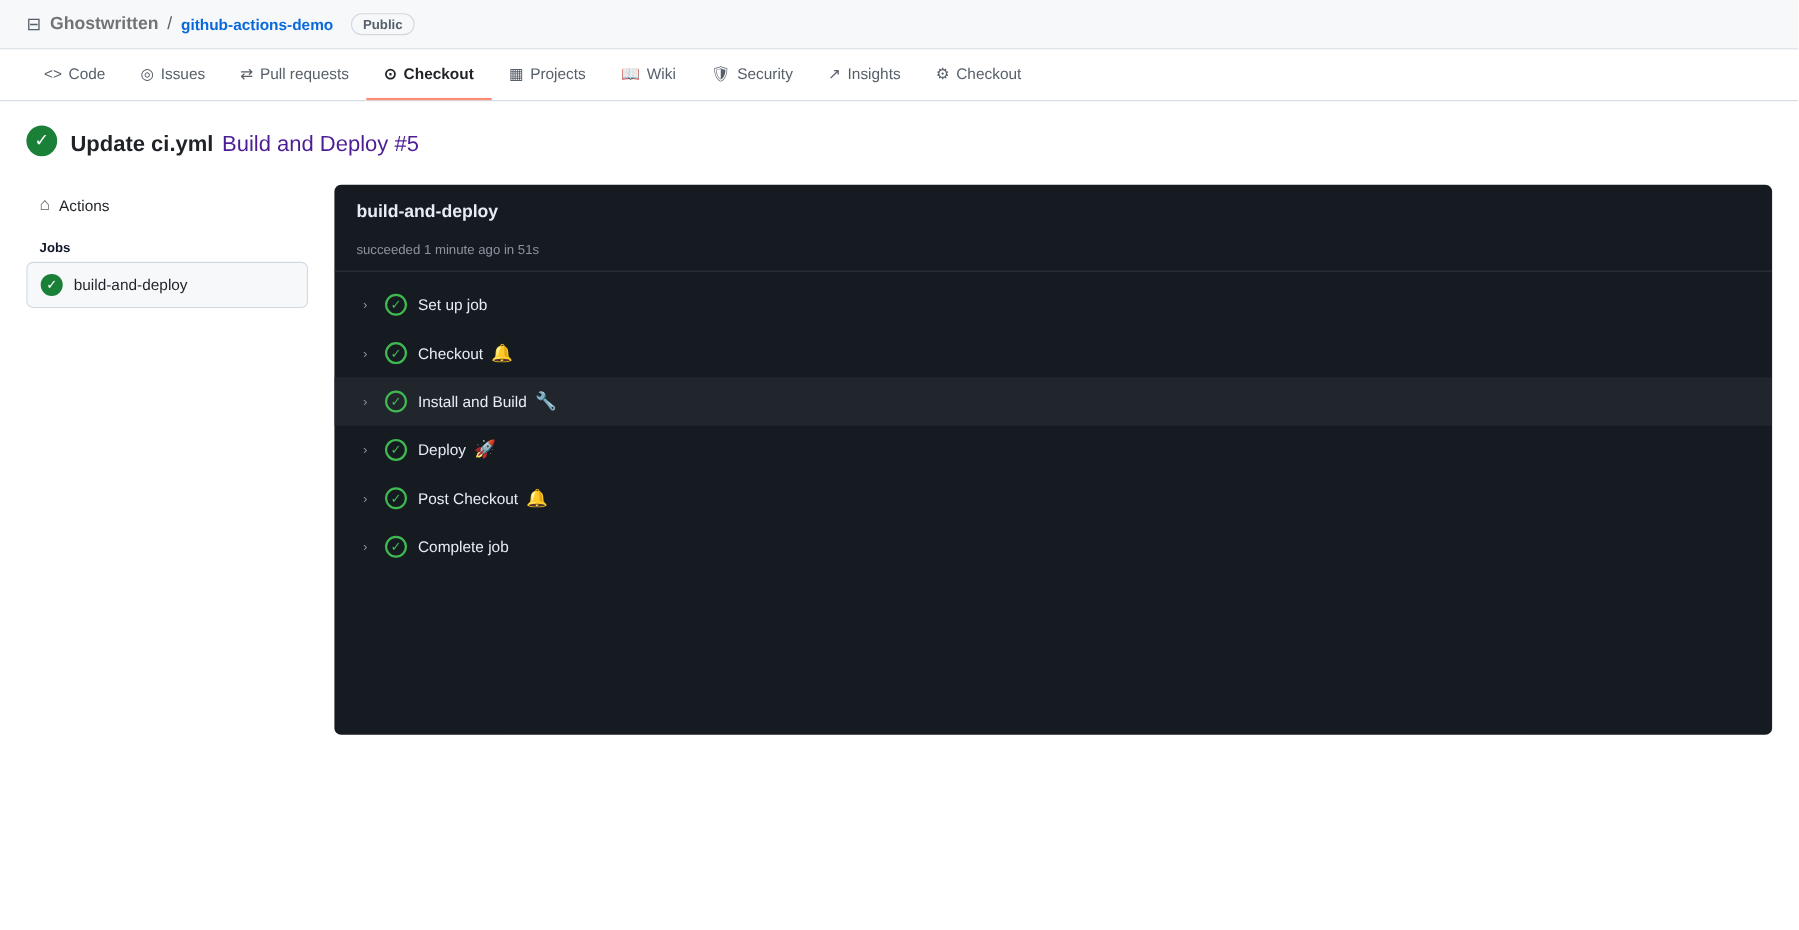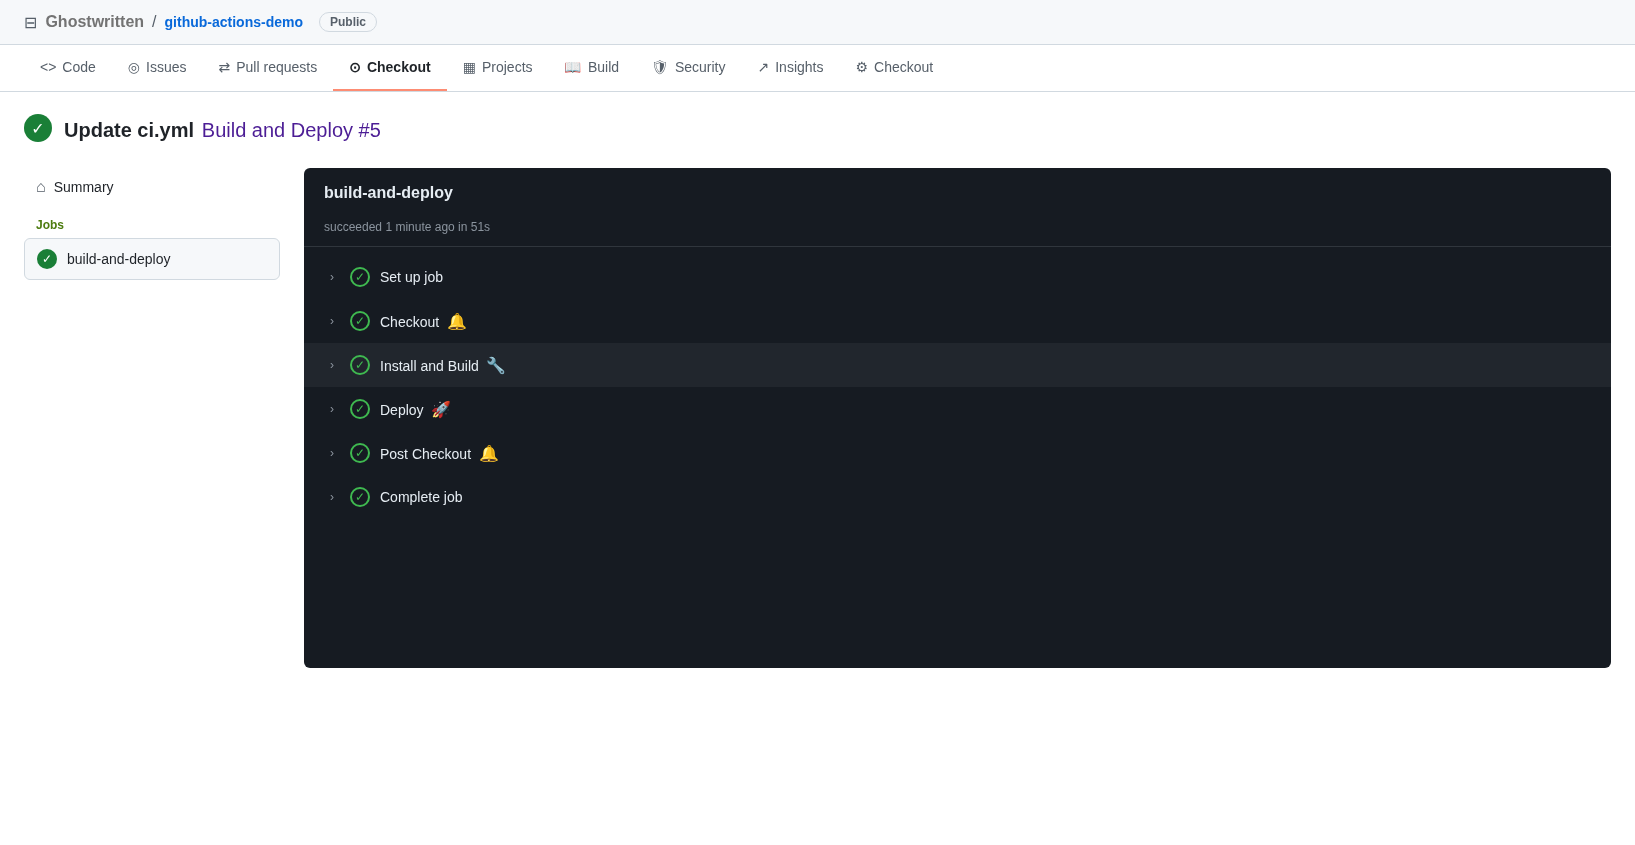--- a/index.html
+++ b/index.html
@@ -25,21 +25,21 @@
     .success-icon { width: 28px; height: 28px; background: #1a7f37; border-radius: 50%; display: flex; align-items: center; justify-content: center; color: white; font-size: 16px; flex-shrink: 0; }
     .page-title { font-size: 20px; font-weight: 600; color: #1f2328; }
     .page-title-sub { font-size: 20px; font-weight: 400; color: #4c1d95; }
 
     
     .main-layout { display: flex; gap: 0; }
 
     
     .sidebar { width: 280px; flex-shrink: 0; padding-right: 24px; }
     .sidebar-summary { display: flex; align-items: center; gap: 8px; padding: 10px 12px; color: #1f2328; cursor: pointer; border-radius: 6px; font-size: 14px; }
-    .sidebar-section-label { padding: 12px 12px 6px 12px; font-size: 12px; font-weight: 600; color: #4d7c0f; text-transform: none; }
+    .sidebar-section-label { padding: 12px 12px 6px 12px; font-size: 12px; font-weight: 600; color: #0f172a; text-transform: none; }
     .sidebar-job-item { display: flex; align-items: center; gap: 10px; padding: 10px 12px; border-radius: 6px; cursor: pointer; background: #f6f8fa; border: 1px solid #d1d9e0; }
     .job-success-icon { width: 20px; height: 20px; background: #1a7f37; border-radius: 50%; display: flex; align-items: center; justify-content: center; color: white; font-size: 12px; flex-shrink: 0; }
     .job-name { font-size: 14px; color: #1f2328; font-weight: 500; }
 
     
     .dark-panel { flex: 1; background: #161b22; border-radius: 6px; overflow: hidden; min-height: 500px; }
     .dark-panel-header { padding: 16px 20px 12px; border-bottom: 1px solid #30363d; }
     .dark-panel-title { font-size: 16px; font-weight: 600; color: #e6edf3; }
     .dark-panel-subtitle { font-size: 12px; color: #8b949e; margin-top: 18px; }
 
@@ -81,21 +81,21 @@
   <a class="nav-tab active">
     <span class="nav-tab-icon">⊙</span>
     <span>Checkout</span>
   </a>
   <a class="nav-tab">
     <span class="nav-tab-icon">▦</span>
     <span>Projects</span>
   </a>
   <a class="nav-tab">
     <span class="nav-tab-icon">📖</span>
-    <span>Build</span>
+    <span>Wiki</span>
   </a>
   <a class="nav-tab">
     <span class="nav-tab-icon">🛡</span>
     <span>Security</span>
   </a>
   <a class="nav-tab">
     <span class="nav-tab-icon">↗</span>
     <span>Insights</span>
   </a>
   <a class="nav-tab">
@@ -112,21 +112,21 @@
       <span class="page-title">Update ci.yml</span>
       <span class="page-title-sub"> <span>Build and Deploy #5</span></span>
     </h1>
   </div>
 
   <div class="main-layout">
 
     <div class="sidebar">
       <div class="sidebar-summary">
         <span class="home-icon">⌂</span>
-        <span>Summary</span>
+        <span>Actions</span>
       </div>
       <div class="sidebar-section-label">Jobs</div>
       <div class="sidebar-job-item">
         <div class="job-success-icon">✓</div>
         <span class="job-name">build-and-deploy</span>
       </div>
     </div>
 
     <div class="dark-panel">
       <div class="dark-panel-header">

